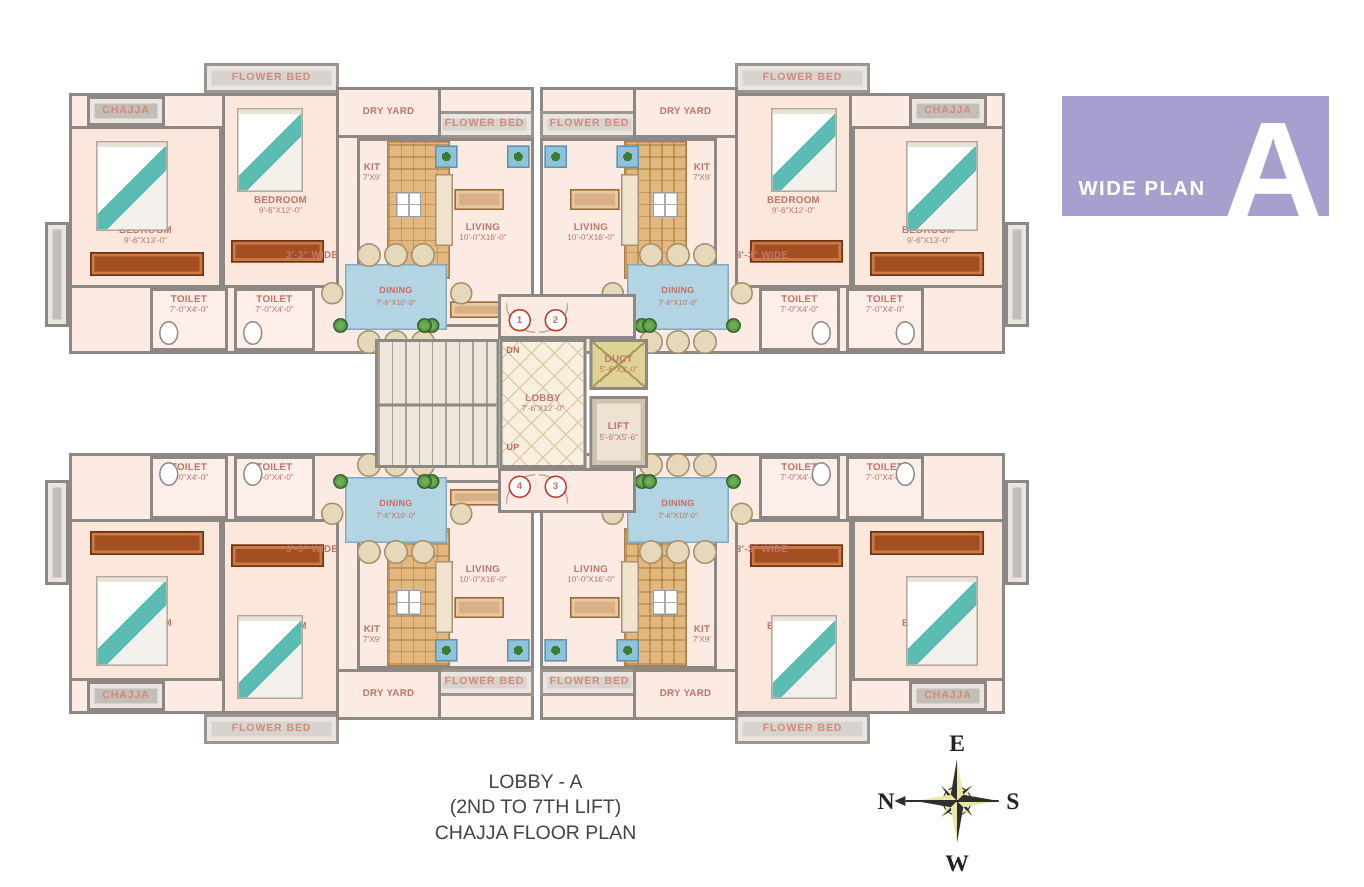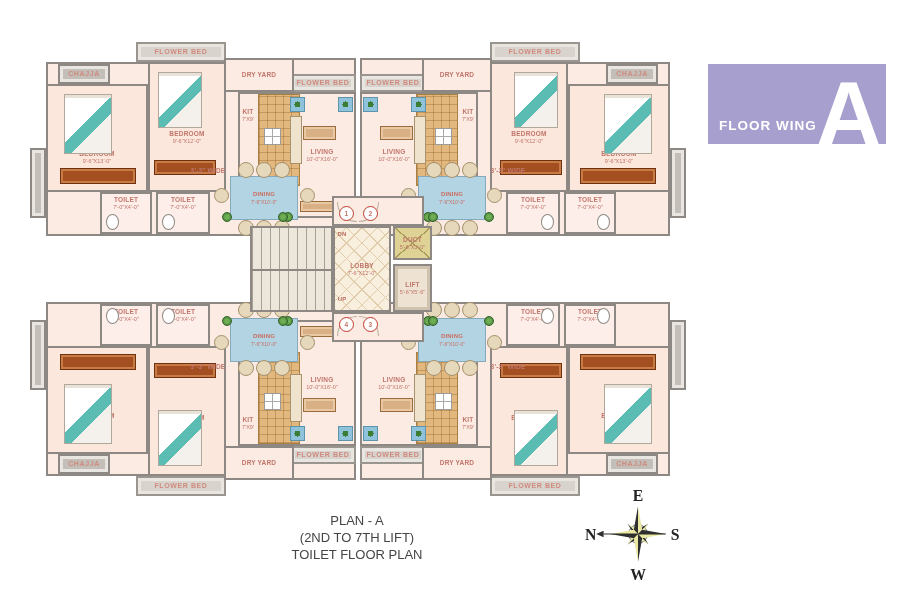--- a/index.html
+++ b/index.html
@@ -406,28 +406,28 @@
       </div>
       <div class="p ucircle" style="left: 339px; top: 317px; width: 15px; height: 15px;">
         <div class="rname">4</div>
       </div>
       <div class="p ucircle" style="left: 363px; top: 317px; width: 15px; height: 15px;">
         <div class="rname">3</div>
       </div>
     </div>
 
   <div class="badge">
-    <div class="badge-label">FLOOR WING</div>
+    <div class="badge-label">WIDE PLAN</div>
     <div class="badge-letter">A</div>
   </div>
 
   <div class="caption">
-    <div>PLAN - A</div>
+    <div>LOBBY - A</div>
     <div>(2ND TO 7TH LIFT)</div>
-    <div>TOILET FLOOR PLAN</div>
+    <div>CHAJJA FLOOR PLAN</div>
   </div>
 
   <svg class="compass" viewBox="-60 -56 120 112">
     <circle cx="0" cy="0" r="10" fill="none" stroke="#3a3a3a" stroke-width="0.9"></circle>
     <g>
       <g transform="rotate(45)">
           <polygon points="0,0 -3.2,-3.2 0,-16" fill="#2f2f2f"></polygon>
           <polygon points="0,0 3.2,-3.2 0,-16" fill="#e9e7a0"></polygon>
         </g>
       <g transform="rotate(135)">

